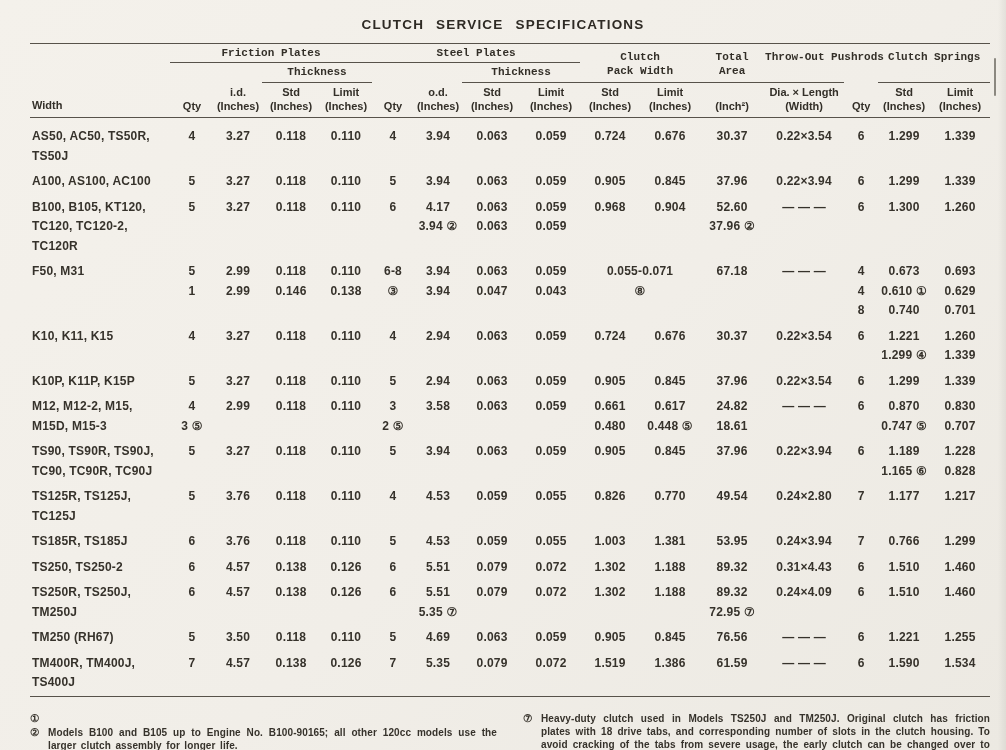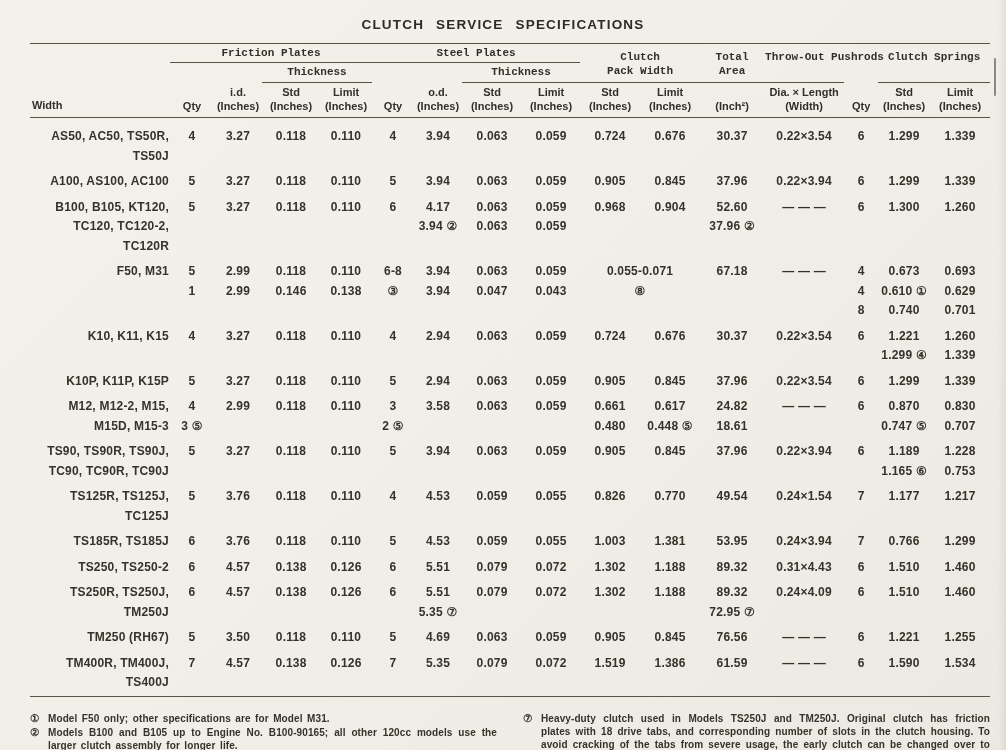--- a/index.html
+++ b/index.html
@@ -25,21 +25,21 @@
   th.th-model { vertical-align:bottom; text-align:left; font-size:11px; padding:0 0 5px 2px; }
   th.sub { vertical-align:bottom; padding-bottom:4px; }
   thead { border-bottom:1.5px solid #57524a; }
   th.nowrap span { white-space:nowrap; display:inline-block; }
   tbody { border-bottom:1.6px solid #57524a; }
   tbody td {
     font-size:12px; line-height:19.5px; padding:3px 1px 3px;
     vertical-align:top; text-align:center; letter-spacing:.2px;
   }
   tbody tr:first-child td { padding-top:9px; }
-  td.model { text-align:right; padding-left:2px; }
+  td.model { text-align:left; padding-left:2px; }
   .footnotes { display:flex; gap:26px; margin:15px 16px 0 30px; }
   .fn-col { flex:1; min-width:0; }
   .fn { display:flex; margin-bottom:1px; }
   .fn-m { flex:none; width:18px; font-size:10.5px; line-height:13px; }
   .fn-t { font-size:10px; line-height:13px; text-align:justify; word-spacing:1.6px; letter-spacing:.1px; }
   .artifact { position:absolute; right:10px; top:58px; width:2px; height:38px; background:#6a655d; opacity:.75; border-radius:1px; }
   .edge { position:absolute; right:0; top:0; width:8px; height:100%;
     background:linear-gradient(to right, rgba(0,0,0,0), rgba(0,0,0,.06)); }
 </style>
 </head>
@@ -283,36 +283,36 @@
           <td class="num">0.063</td>
           <td class="num">0.059</td>
           <td class="num">0.905</td>
           <td class="num">0.845</td>
           <td class="num">37.96</td>
           <td class="num">0.22×3.94</td>
           <td class="num">6</td>
           <td class="num">1.189
 1.165 ⑥</td>
           <td class="num">1.228
-0.753</td>
+0.828</td>
         </tr>
         <tr>
           <td class="model">TS125R, TS125J, TC125J</td>
           <td class="num">5</td>
           <td class="num">3.76</td>
           <td class="num">0.118</td>
           <td class="num">0.110</td>
           <td class="num">4</td>
           <td class="num">4.53</td>
           <td class="num">0.059</td>
           <td class="num">0.055</td>
           <td class="num">0.826</td>
           <td class="num">0.770</td>
           <td class="num">49.54</td>
-          <td class="num">0.24×1.54</td>
+          <td class="num">0.24×2.80</td>
           <td class="num">7</td>
           <td class="num">1.177</td>
           <td class="num">1.217</td>
         </tr>
         <tr>
           <td class="model">TS185R, TS185J</td>
           <td class="num">6</td>
           <td class="num">3.76</td>
           <td class="num">0.118</td>
           <td class="num">0.110</td>
@@ -403,21 +403,20 @@
           <td class="num">1.590</td>
           <td class="num">1.534</td>
         </tr>
       </tbody>
   </table>
 
   <div class="footnotes">
     <div class="fn-col" id="fn-left">
         <div class="fn">
           <span class="fn-m">①</span>
-          <span class="fn-t">Model F50 only; other specifications are for Model M31.</span>
         </div>
         <div class="fn">
           <span class="fn-m">②</span>
           <span class="fn-t">Models B100 and B105 up to Engine No. B100-90165; all other 120cc models use the larger clutch assembly for longer life.</span>
         </div>
       </div>
     <div class="fn-col" id="fn-right">
         <div class="fn">
           <span class="fn-m">⑦</span>
           <span class="fn-t">Heavy-duty clutch used in Models TS250J and TM250J. Original clutch has friction plates with 18 drive tabs, and corresponding number of slots in the clutch housing. To avoid cracking of the tabs from severe usage, the early clutch can be changed over to the late assembly by exchanging the friction and steel plates and also the clutch housing, which has 12 drive tabs. The late-type clutch plates are common to the 400cc clutch assembly.</span>

